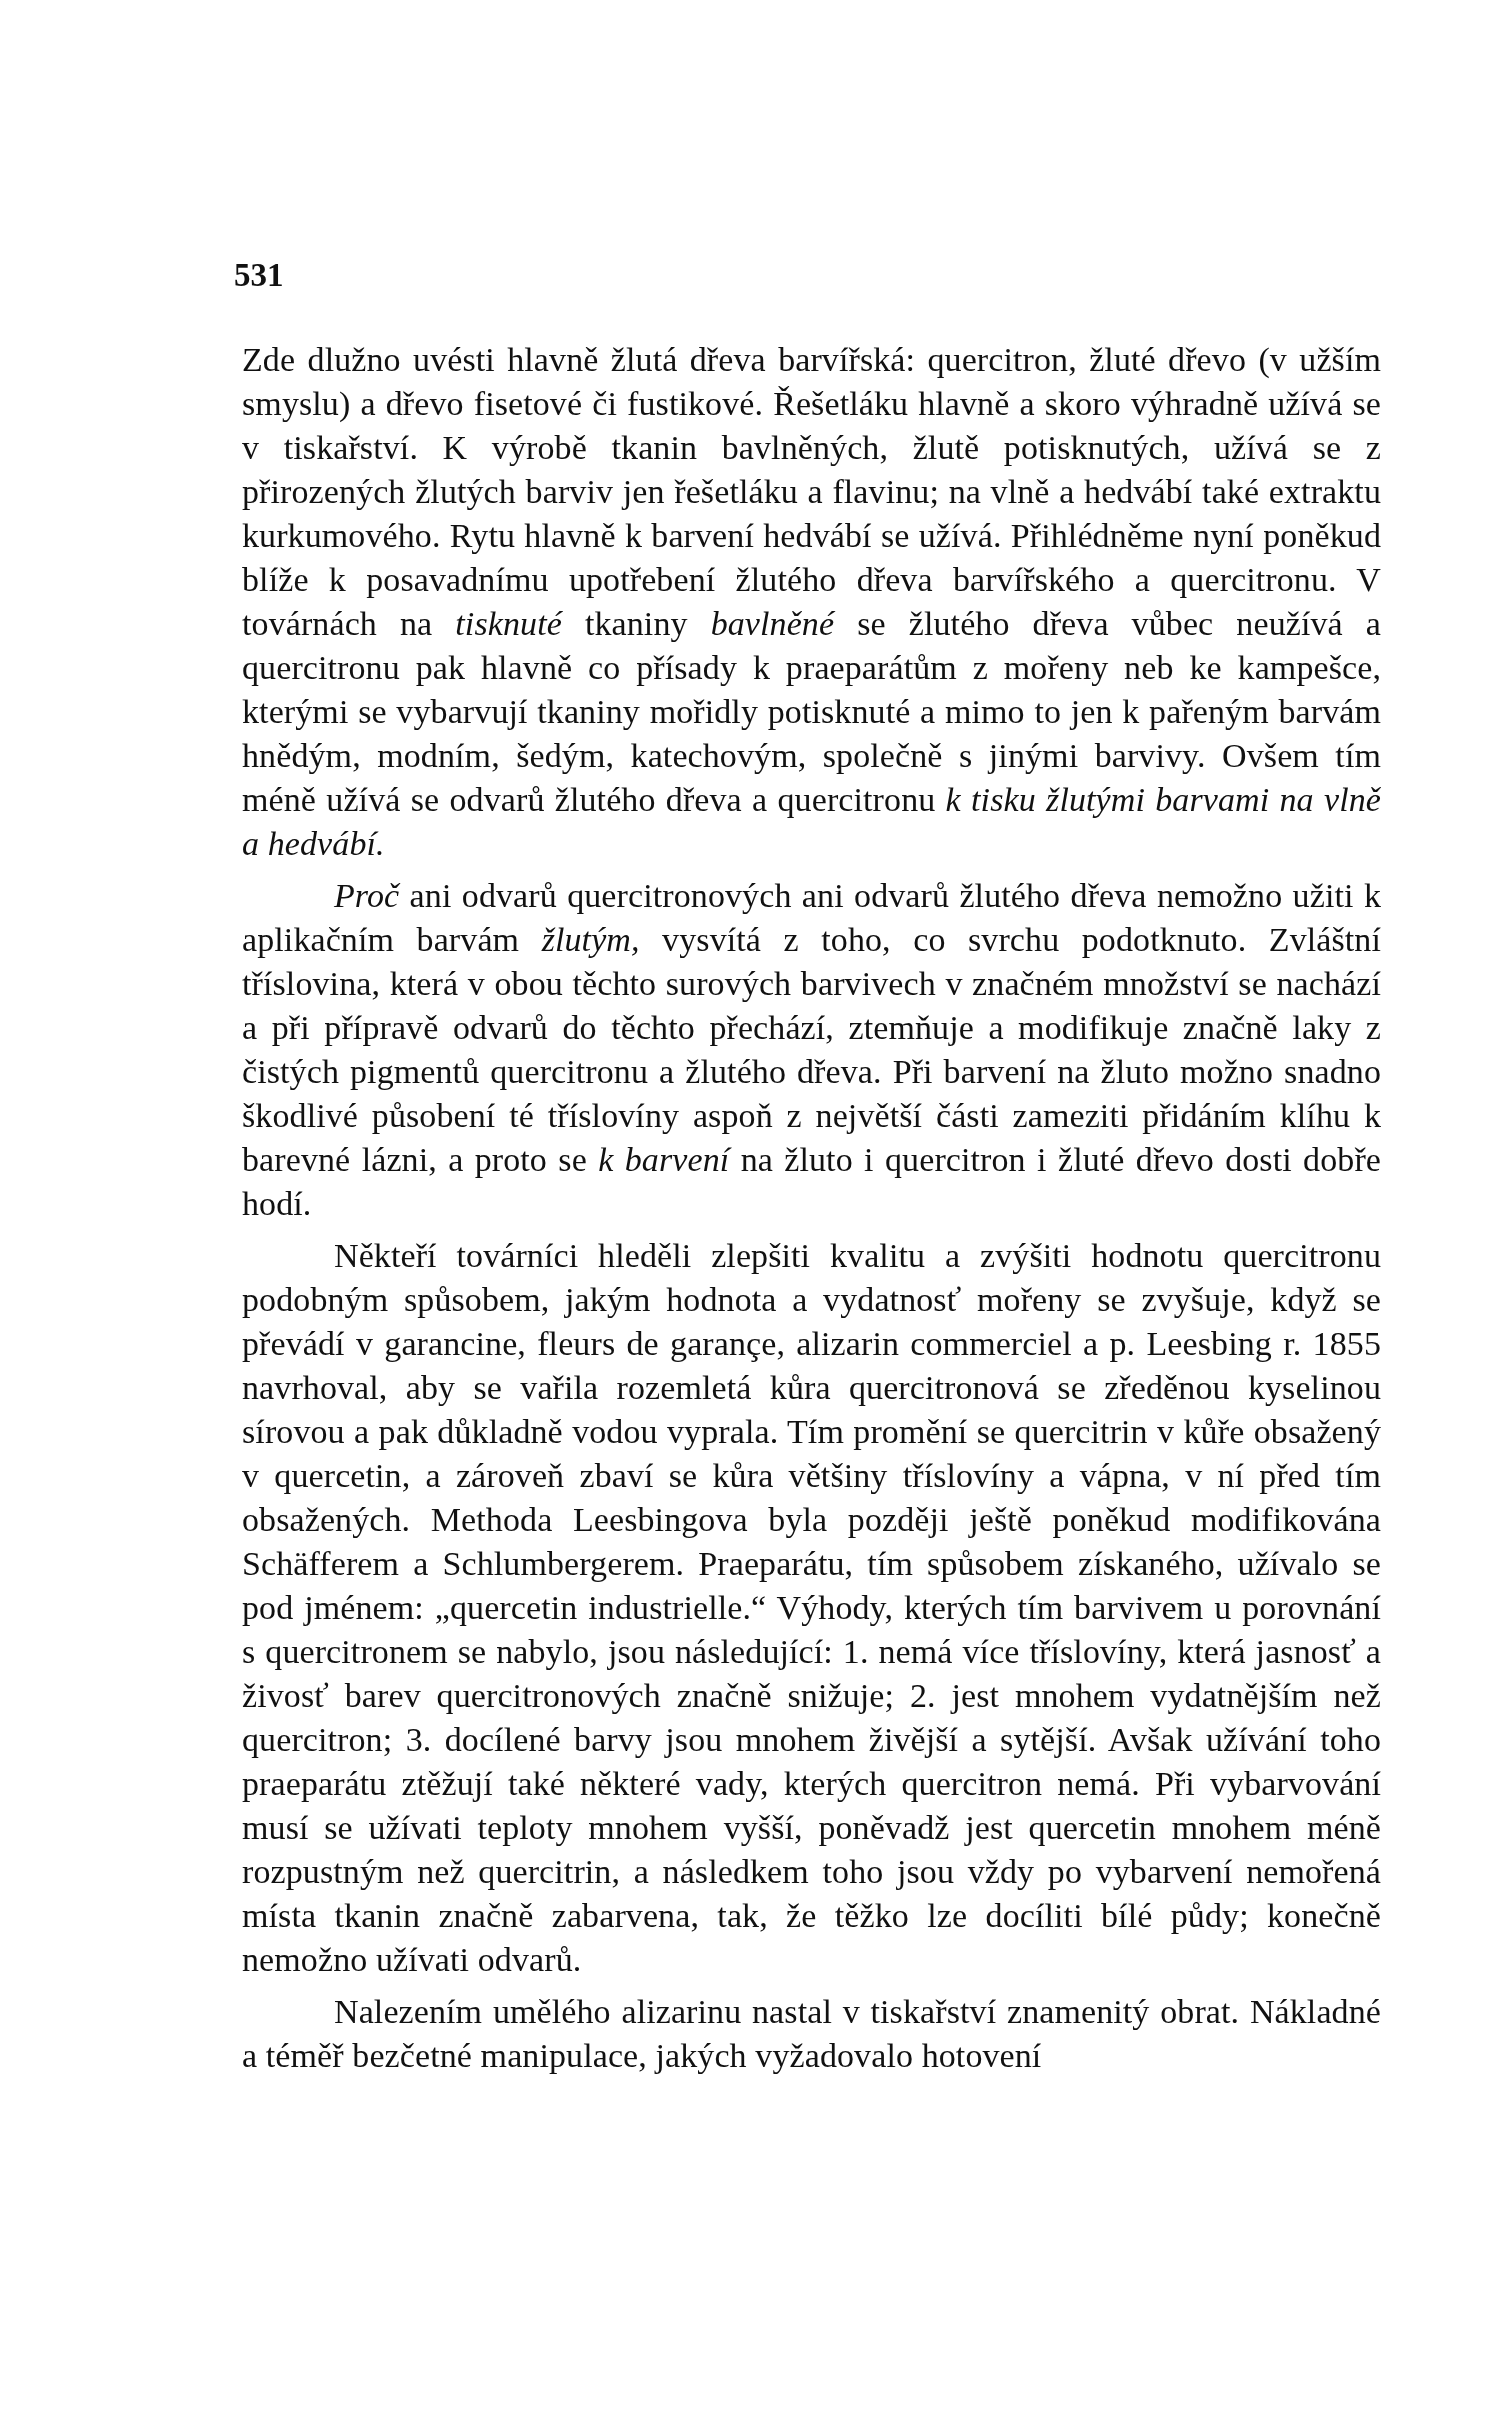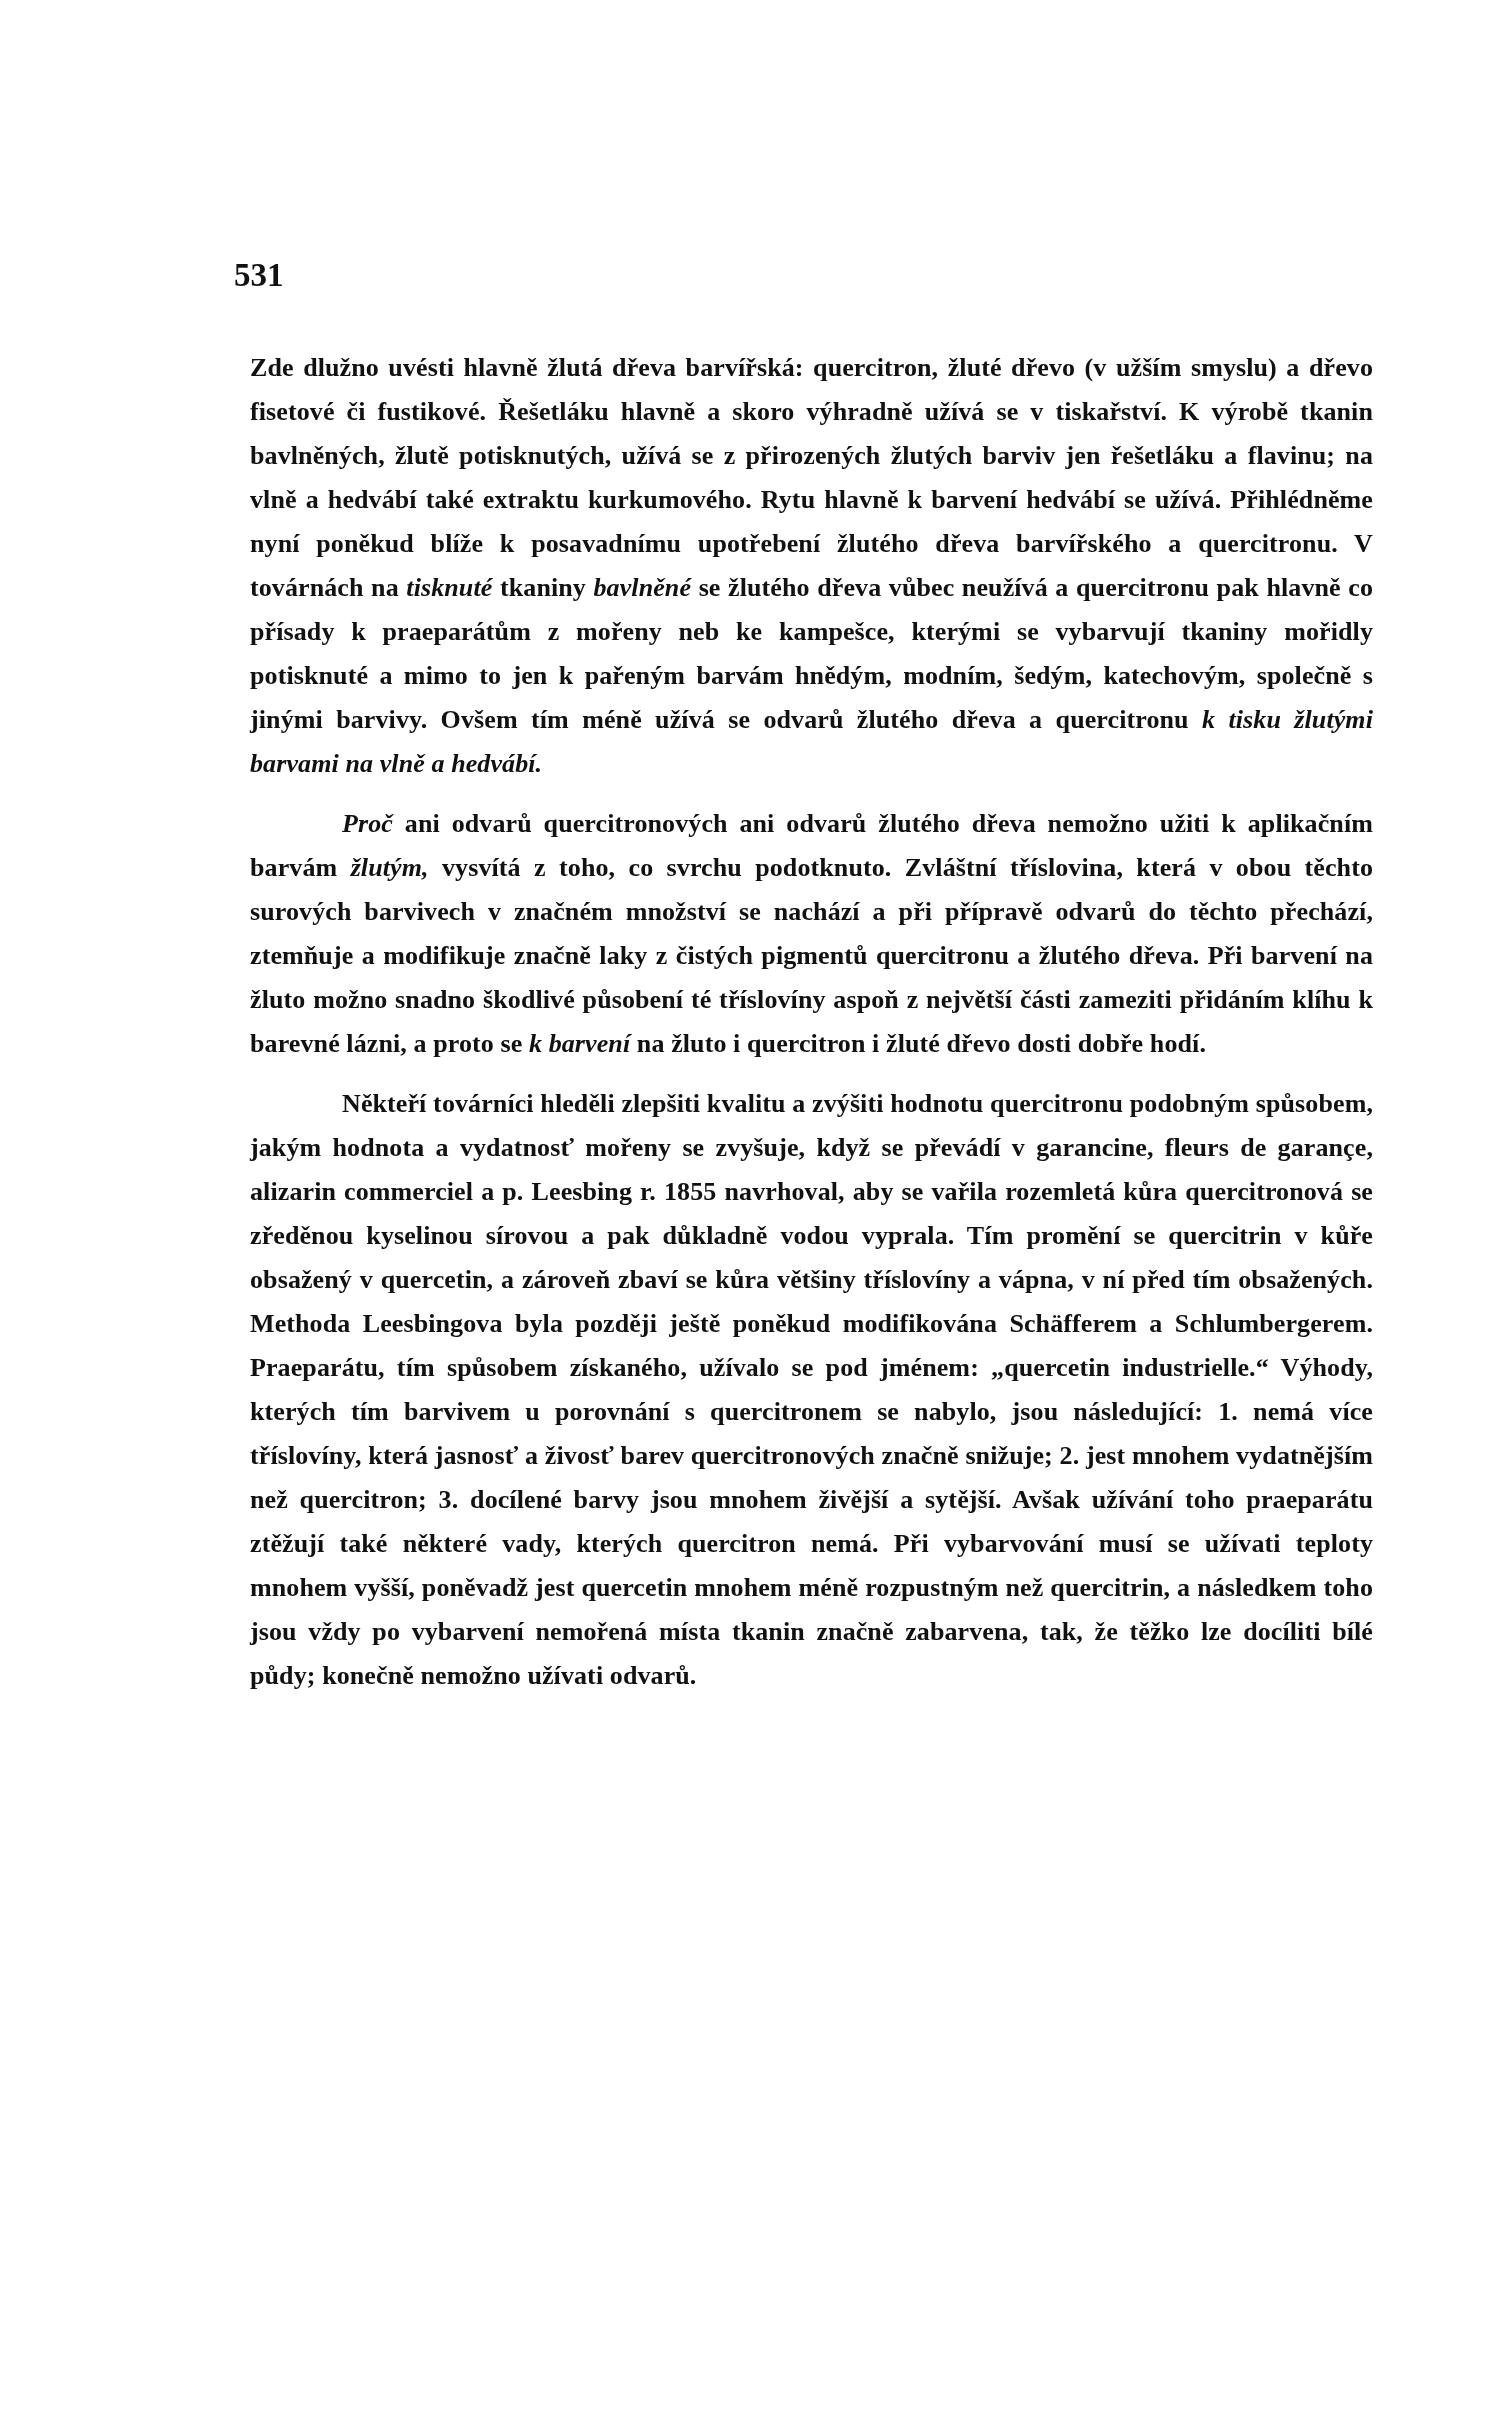--- a/index.html
+++ b/index.html
@@ -16,39 +16,42 @@
       left: 234px; top: 257px;
       font-size: 33px;
       font-weight: bold;
     }
     .text-block {
       position: absolute;
       left: 234px; top: 330px;
       width: 1155px;
     }
     .para {
-      margin: 16px;
-      font-size: 26px;
+      margin: 8px;
+      font-size: 34px;
       line-height: 44px;
       text-align: justify;
-      font-weight: bold;
+      font-weight: normal;
       letter-spacing: 0.1px;
     }
     .para.indent { text-indent: 92px; }
     .para i { font-style: italic; }
   </style>
 </head>
 <body>
 
 <div class="page-number">531</div>
 
 <div class="text-block">
   <p class="para">
     <span>Zde dlužno uvésti hlavně žlutá dřeva barvířská: quercitron, žluté dřevo (v užším smyslu) a dřevo fisetové či fustikové. Řešetláku hlavně a skoro výhradně užívá se v tiskařství. K výrobě tkanin bavlněných, žlutě potisknutých, užívá se z přirozených žlutých barviv jen řešetláku a flavinu; na vlně a hedvábí také extraktu kurkumového. Rytu hlavně k barvení hedvábí se užívá. Přihlédněme nyní poněkud blíže k posavadnímu upotřebení žlutého dřeva barvířského a quercitronu. V továrnách na </span><i>tisknuté</i><span> tkaniny </span><i>bavlněné</i><span> se žlutého dřeva vůbec neužívá a quercitronu pak hlavně co přísady k praeparátům z mořeny neb ke kampešce, kterými se vybarvují tkaniny mořidly potisknuté a mimo to jen k pařeným barvám hnědým, modním, šedým, katechovým, společně s jinými barvivy. Ovšem tím méně užívá se odvarů žlutého dřeva a quercitronu </span><i>k tisku žlutými barvami na vlně a hedvábí.</i>
   </p>
   <p class="para indent">
     <i>Proč</i><span> ani odvarů quercitronových ani odvarů žlutého dřeva nemožno užiti k aplikačním barvám </span><i>žlutým,</i><span> vysvítá z toho, co svrchu podotknuto. Zvláštní tříslovina, která v obou těchto surových barvivech v značném množství se nachází a při přípravě odvarů do těchto přechází, ztemňuje a modifikuje značně laky z čistých pigmentů quercitronu a žlutého dřeva. Při barvení na žluto možno snadno škodlivé působení té tříslovíny aspoň z největší části zameziti přidáním klíhu k barevné lázni, a proto se </span><i>k barvení</i><span> na žluto i quercitron i žluté dřevo dosti dobře hodí.</span>
   </p>
   <p class="para indent">
     <span>Někteří továrníci hleděli zlepšiti kvalitu a zvýšiti hodnotu quercitronu podobným spůsobem, jakým hodnota a vydatnosť mořeny se zvyšuje, když se převádí v garancine, fleurs de garançe, alizarin commerciel a p. Leesbing r. 1855 navrhoval, aby se vařila rozemletá kůra quercitronová se zředěnou kyselinou sírovou a pak důkladně vodou vyprala. Tím promění se quercitrin v kůře obsažený v quercetin, a zároveň zbaví se kůra většiny tříslovíny a vápna, v ní před tím obsažených. Methoda Leesbingova byla později ještě poněkud modifikována Schäfferem a Schlumbergerem. Praeparátu, tím spůsobem získaného, užívalo se pod jménem: „quercetin industrielle.“ Výhody, kterých tím barvivem u porovnání s quercitronem se nabylo, jsou následující: 1. nemá více tříslovíny, která jasnosť a živosť barev quercitronových značně snižuje; 2. jest mnohem vydatnějším než quercitron; 3. docílené barvy jsou mnohem živější a sytější. Avšak užívání toho praeparátu ztěžují také některé vady, kterých quercitron nemá. Při vybarvování musí se užívati teploty mnohem vyšší, poněvadž jest quercetin mnohem méně rozpustným než quercitrin, a následkem toho jsou vždy po vybarvení nemořená místa tkanin značně zabarvena, tak, že těžko lze docíliti bílé půdy; konečně nemožno užívati odvarů.</span>
   </p>
+  <p class="para indent">
+    <span>Nalezením umělého alizarinu nastal v tiskařství znamenitý obrat. Nákladné a téměř bezčetné manipulace, jakých vyžadovalo hotovení</span>
+  </p>
 </div>
 
 
 </body></html>

